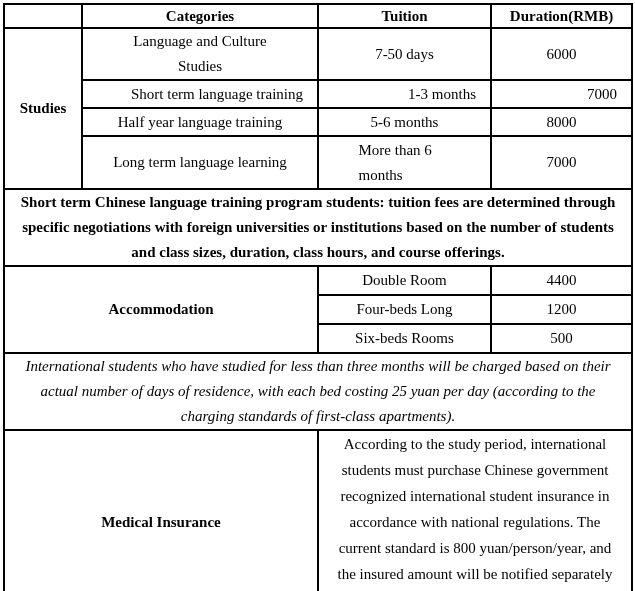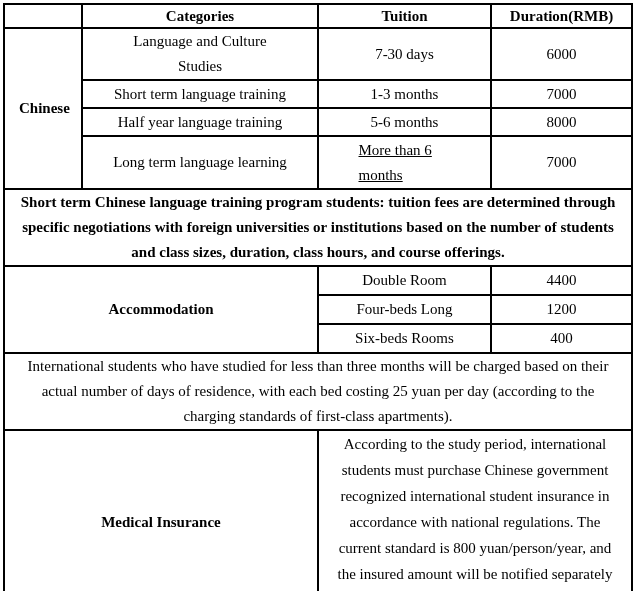--- a/index.html
+++ b/index.html
@@ -33,41 +33,40 @@
 
   
   col.c0 { width: 78px; }
   col.c1 { width: 236px; }
   col.c2 { width: 173px; }
   col.c3 { width: 141px; }
 
   
   tr.r-header  td { height: 22px; }
   tr.r-lcs     td { height: 49px; }
-  tr.r-short   td { height: 26px; }
+  tr.r-short   td { height: 26px; text-align: right; }
   tr.r-half    td { height: 26px; }
   tr.r-long    td { height: 51px; }
   tr.r-note1   td { height: 74px; font-weight: bold; }
   tr.r-acc     td { height: 27px; }
-  tr.r-note2   td { height: 72px; }
+  tr.r-note2   td { height: 72px; font-style: italic; }
   tr.r-medical td { height: 182px; }
 
   .wrap-narrow {
     display: inline-block;
     max-width: 170px;
     line-height: 25px;
     vertical-align: middle;
   }
   .wrap-left {
     display: inline-block;
     max-width: 92px;
     text-align: left;
     line-height: 25px;
     vertical-align: middle;
-    text-decoration: underline;
   }
   td.note-cell {
     line-height: 25px;
     padding: 0 5px;
   }
   td.medical-label-cell {
     vertical-align: top;
     padding-top: 3px;
   }
   td.medical-desc-cell {
@@ -90,23 +89,23 @@
 
     <tbody>
         <tr class="r-header">
       <td></td>
       <td class="bold">Categories</td>
       <td class="bold">Tuition</td>
       <td class="bold">Duration(RMB)</td>
     </tr>
 
     <tr class="r-lcs">
-      <td class="bold" rowspan="4">Chinese</td>
+      <td class="bold" rowspan="4">Studies</td>
       <td><span class="wrap-narrow">Language and Culture Studies</span></td>
-      <td>7-30 days</td>
+      <td>7-50 days</td>
       <td>6000</td>
     </tr>
     <tr class="r-short">
       <td>Short term language training</td>
       <td>1-3 months</td>
       <td>7000</td>
     </tr>
     <tr class="r-half">
       <td>Half year language training</td>
       <td>5-6 months</td>
@@ -126,21 +125,21 @@
       <td class="bold" colspan="2" rowspan="3">Accommodation</td>
       <td>Double Room</td>
       <td>4400</td>
     </tr>
     <tr class="r-acc">
       <td>Four-beds Long</td>
       <td>1200</td>
     </tr>
     <tr class="r-acc">
       <td>Six-beds Rooms</td>
-      <td>400</td>
+      <td>500</td>
     </tr>
 
     <tr class="r-note2">
       <td class="note-cell" colspan="4">International students who have studied for less than three months will be charged based on their actual number of days of residence, with each bed costing 25 yuan per day (according to the charging standards of first-class apartments).</td>
     </tr>
 
     <tr class="r-medical">
       <td class="bold medical-label-cell" colspan="2">Medical Insurance</td>
       <td class="medical-desc-cell" colspan="2">According to the study period, international students must purchase Chinese government recognized international student insurance in accordance with national regulations. The current standard is 800 yuan/person/year, and the insured amount will be notified separately when it changes.</td>
     </tr>

